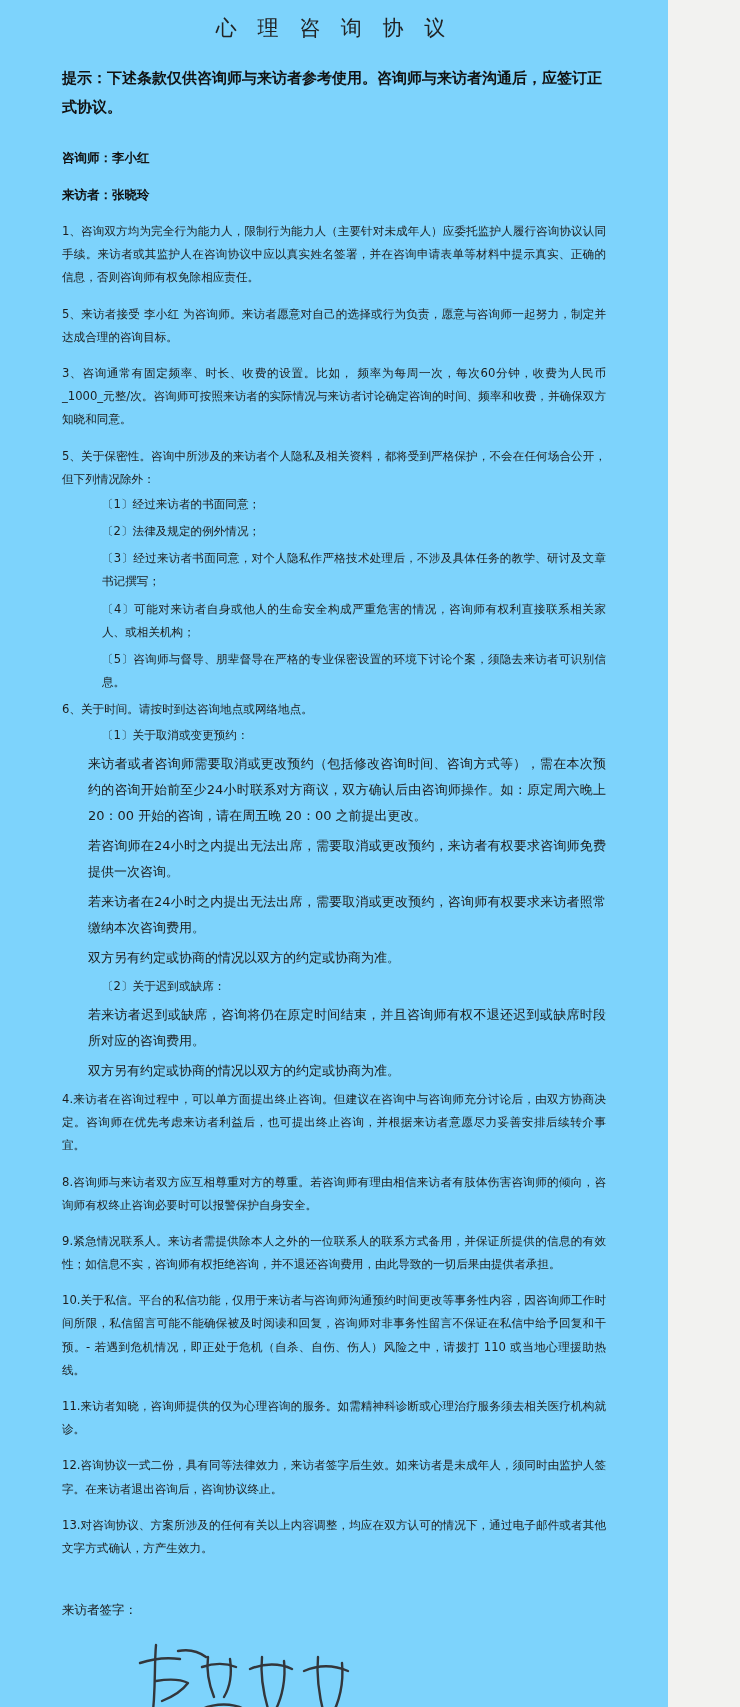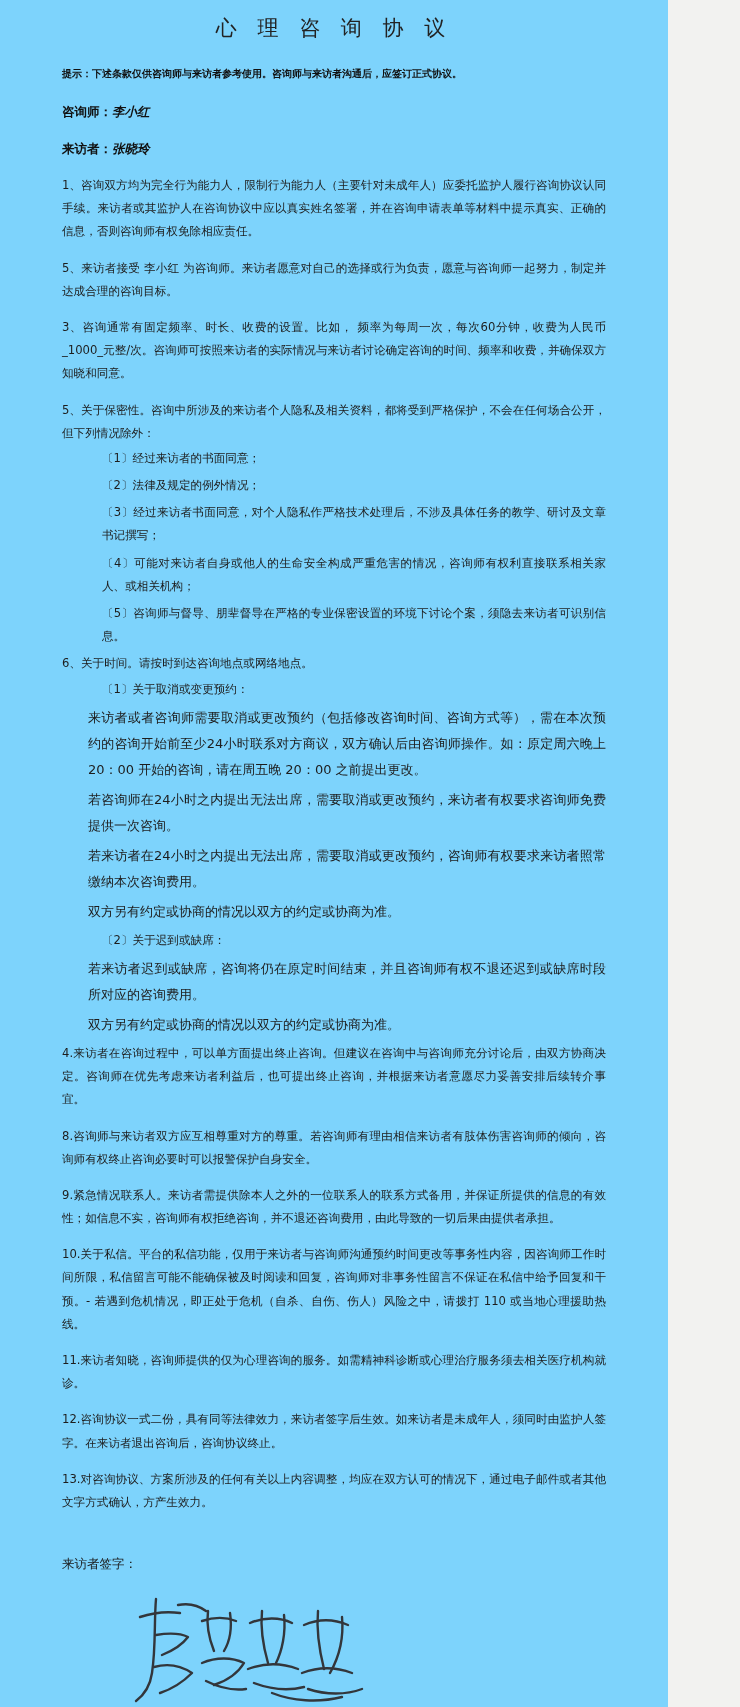--- a/index.html
+++ b/index.html
@@ -28,36 +28,35 @@
     letter-spacing: 7px;
     font-weight: normal;
     color: #222;
     padding: 14px 0 8px 0;
     margin: 0;
   }
   .content {
     padding: 0 62px 0 62px;
   }
   .notice {
-    font-size: 10px;
+    font-size: 15px;
     font-weight: bold;
     color: #111;
     line-height: 1.9;
-    margin: 14px 0 18px 0;
+    margin: 14px 0 26px 0;
   }
   .party {
     font-size: 12.5px;
     font-weight: bold;
     color: #111;
     margin: 14px 0 14px 0;
     line-height: 1.8;
   }
   .party .val {
     font-weight: bold;
-    font-style: italic;
   }
   p.clause {
     font-size: 11.6px;
     line-height: 2.0;
     color: #1d1d1d;
     margin: 0 0 13px 0;
     text-align: justify;
     text-justify: inter-ideograph;
   }
   p.sub {

